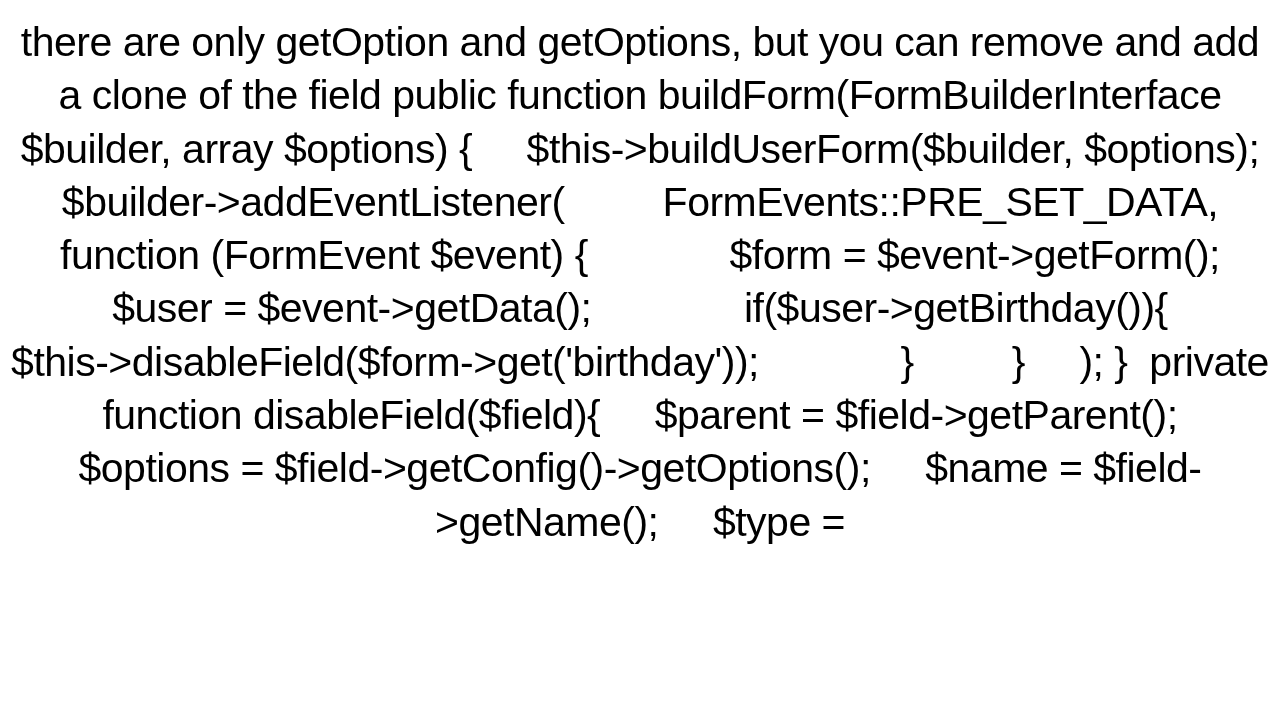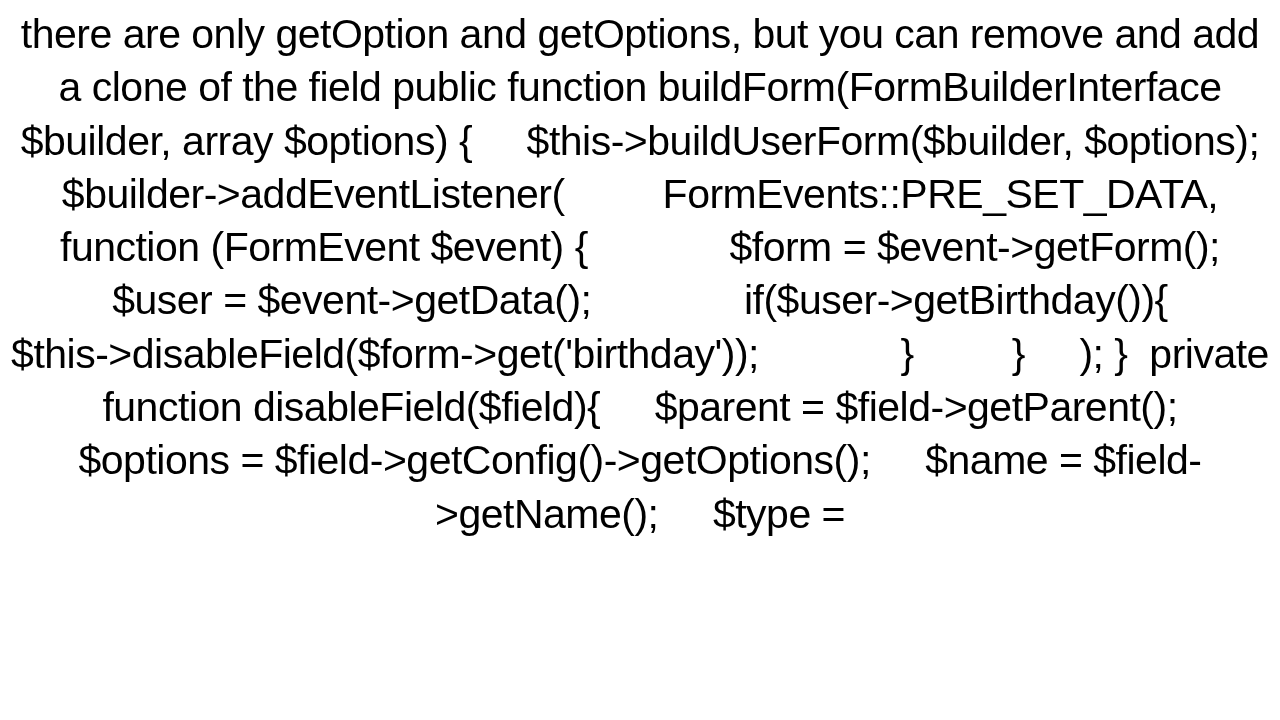--- a/index.html
+++ b/index.html
@@ -13,21 +13,21 @@
       background: #ffffff;
       overflow: hidden;
       font-family: Arial, Helvetica, sans-serif;
     }
     .content {
       width: 100%;
       height: 100%;
       display: flex;
       align-items: flex-start;
       justify-content: flex-end;
-      padding: 8px 10px;
+      padding: 16px 10px;
     }
     .text-block {
       font-size: 41px;
       line-height: 1.3;
       color: #000000;
       text-align: center;
       font-weight: 400;
       letter-spacing: -0.5px;
       white-space: pre-wrap;
     }

